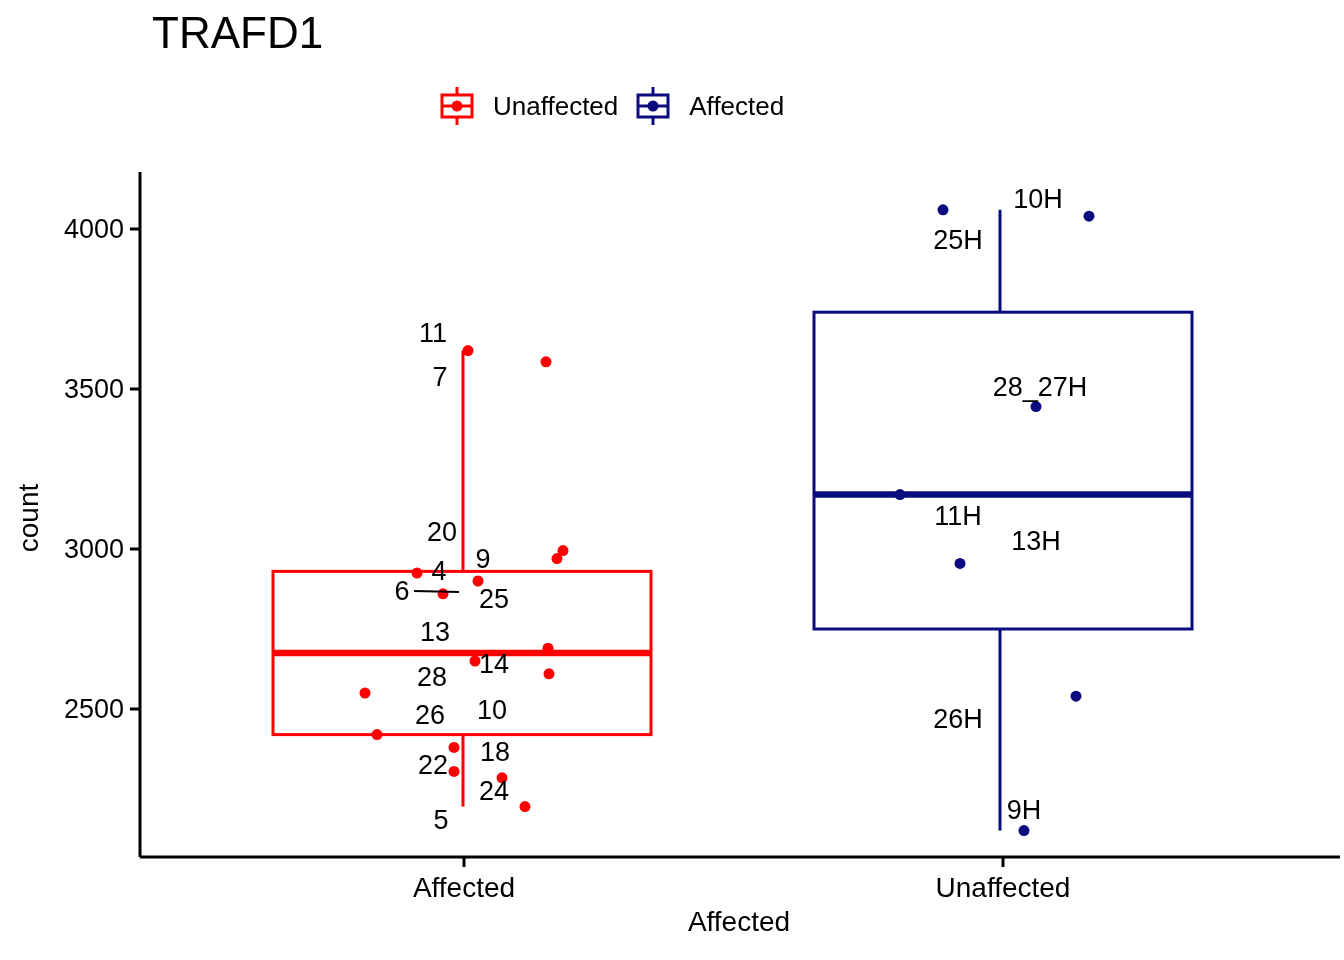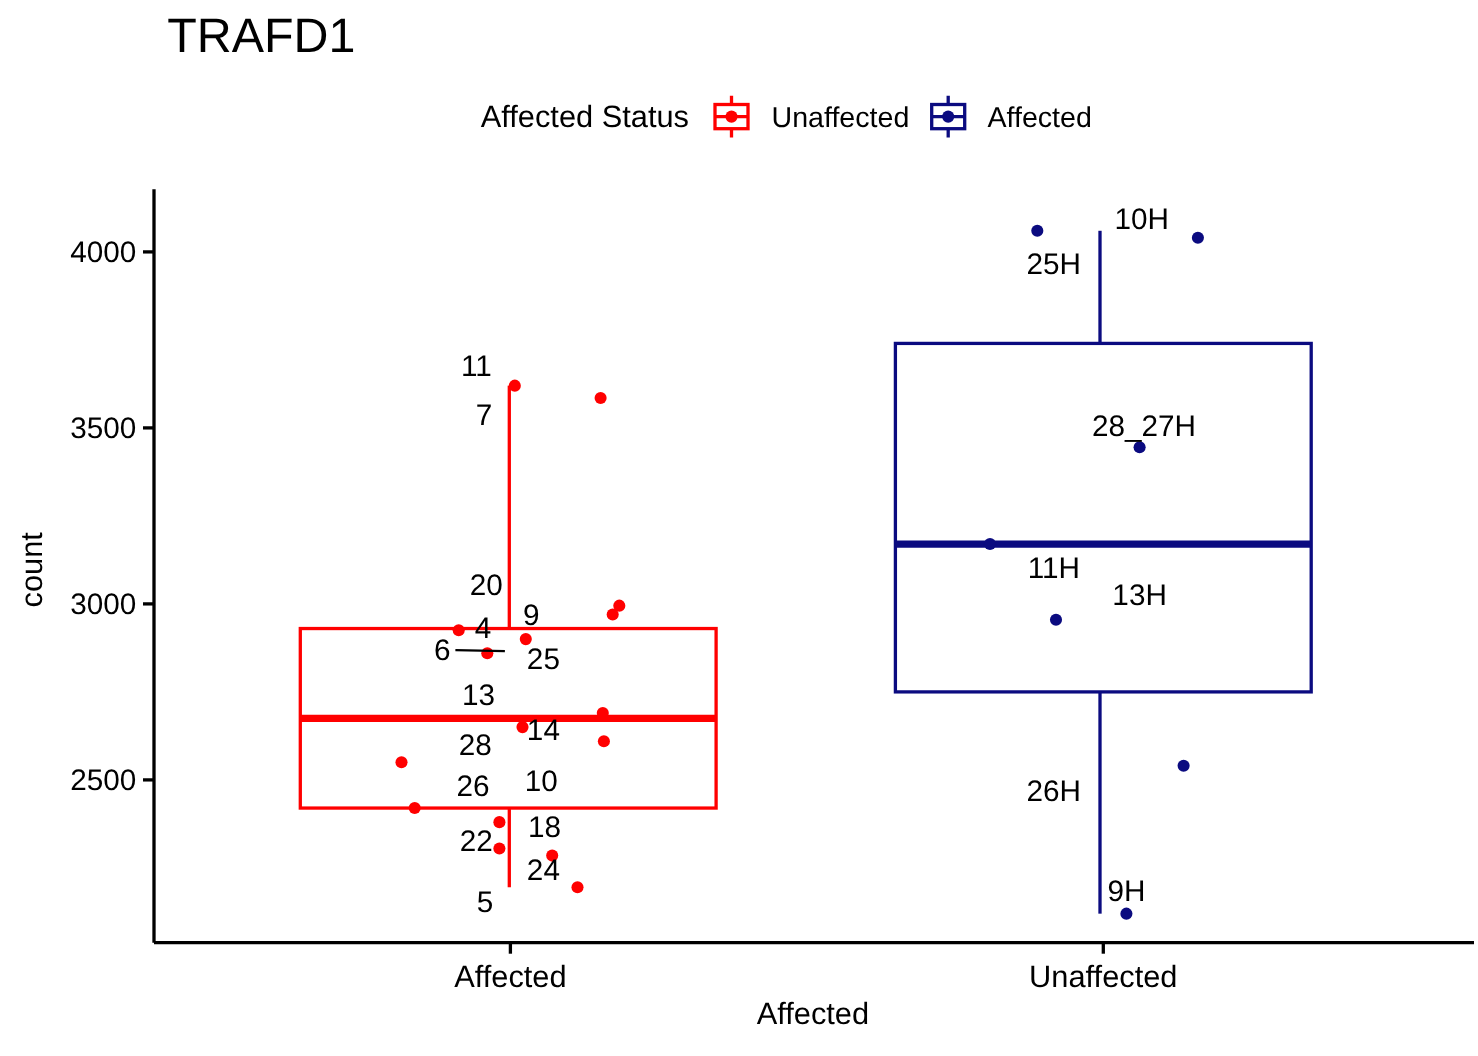--- a/index.html
+++ b/index.html
@@ -13,21 +13,20 @@
   #plot{position:absolute;left:0;top:0;}
   .yaxis-title{position:absolute;left:2px;top:466px;width:54px;height:104px;display:flex;align-items:center;justify-content:center;transform:rotate(-90deg);transform-origin:50% 50%;font-size:28px;white-space:nowrap;}
   .xaxis-title{position:absolute;left:139px;top:906px;width:1200px;text-align:center;font-size:28px;}
 </style>
 </head>
 <body>
 
 <div id="chart-title">TRAFD1</div>
 
 <div id="legend">
-  <span class="legend-title">Affected Status</span>
   <span class="legend-item">
     <svg class="legend-key" width="40" height="42" viewBox="0 0 40 42" style="color: rgb(255, 0, 0);">
       <line x1="20" y1="2" x2="20" y2="40" stroke="currentColor" stroke-width="3"></line>
       <rect x="5" y="10" width="30" height="22" fill="#ffffff" stroke="currentColor" stroke-width="3"></rect>
       <line x1="5" y1="21" x2="35" y2="21" stroke="currentColor" stroke-width="3"></line>
       <circle cx="20" cy="21" r="5.5" fill="currentColor"></circle>
     </svg>
     <span class="legend-label">Unaffected</span>
   </span>
   <span class="legend-item">

